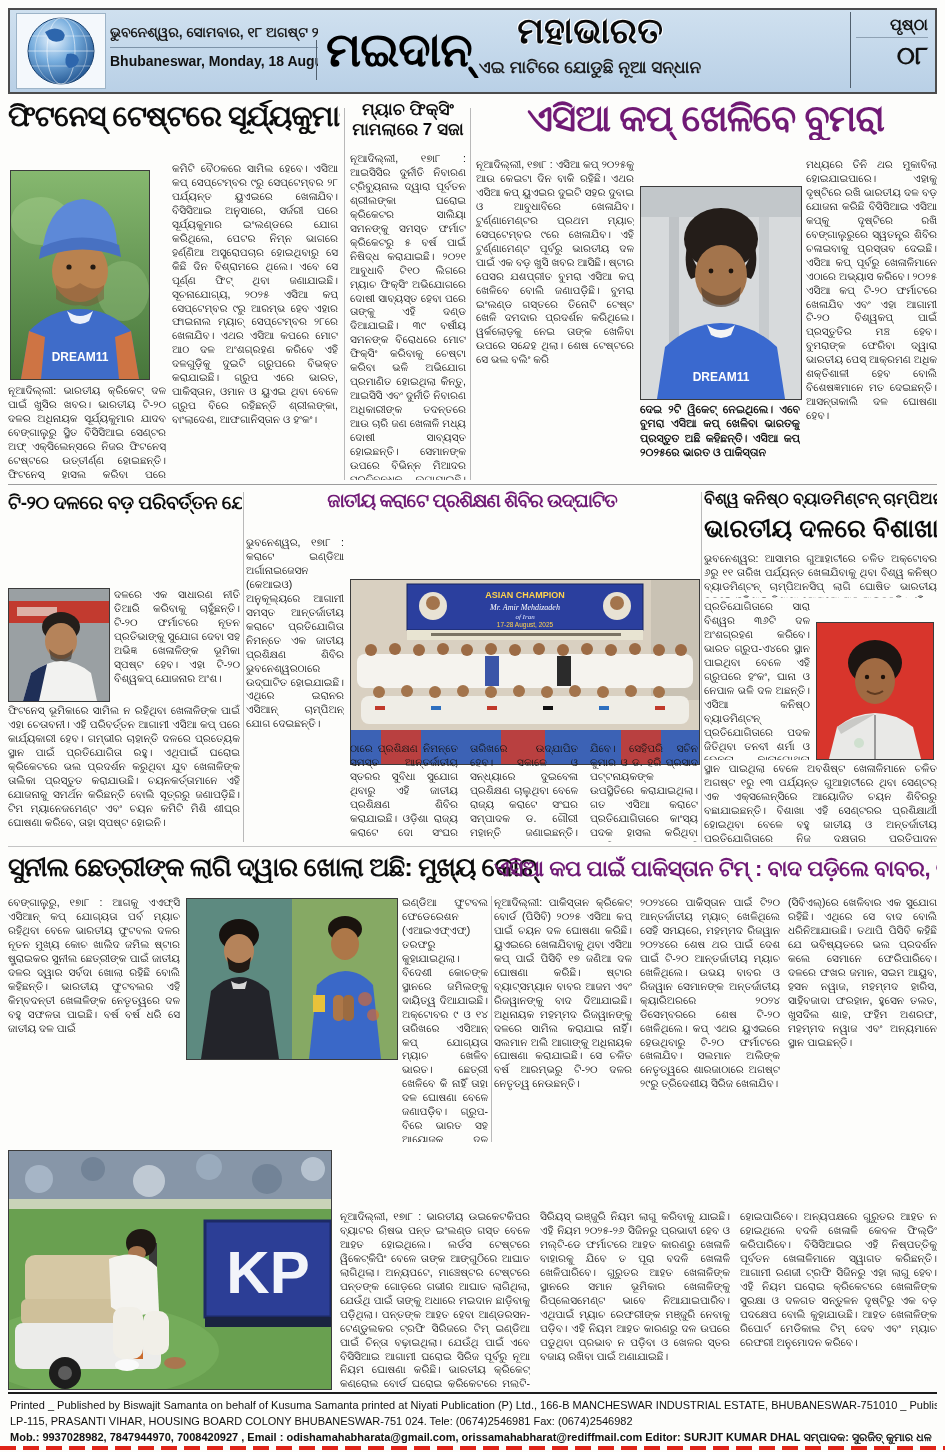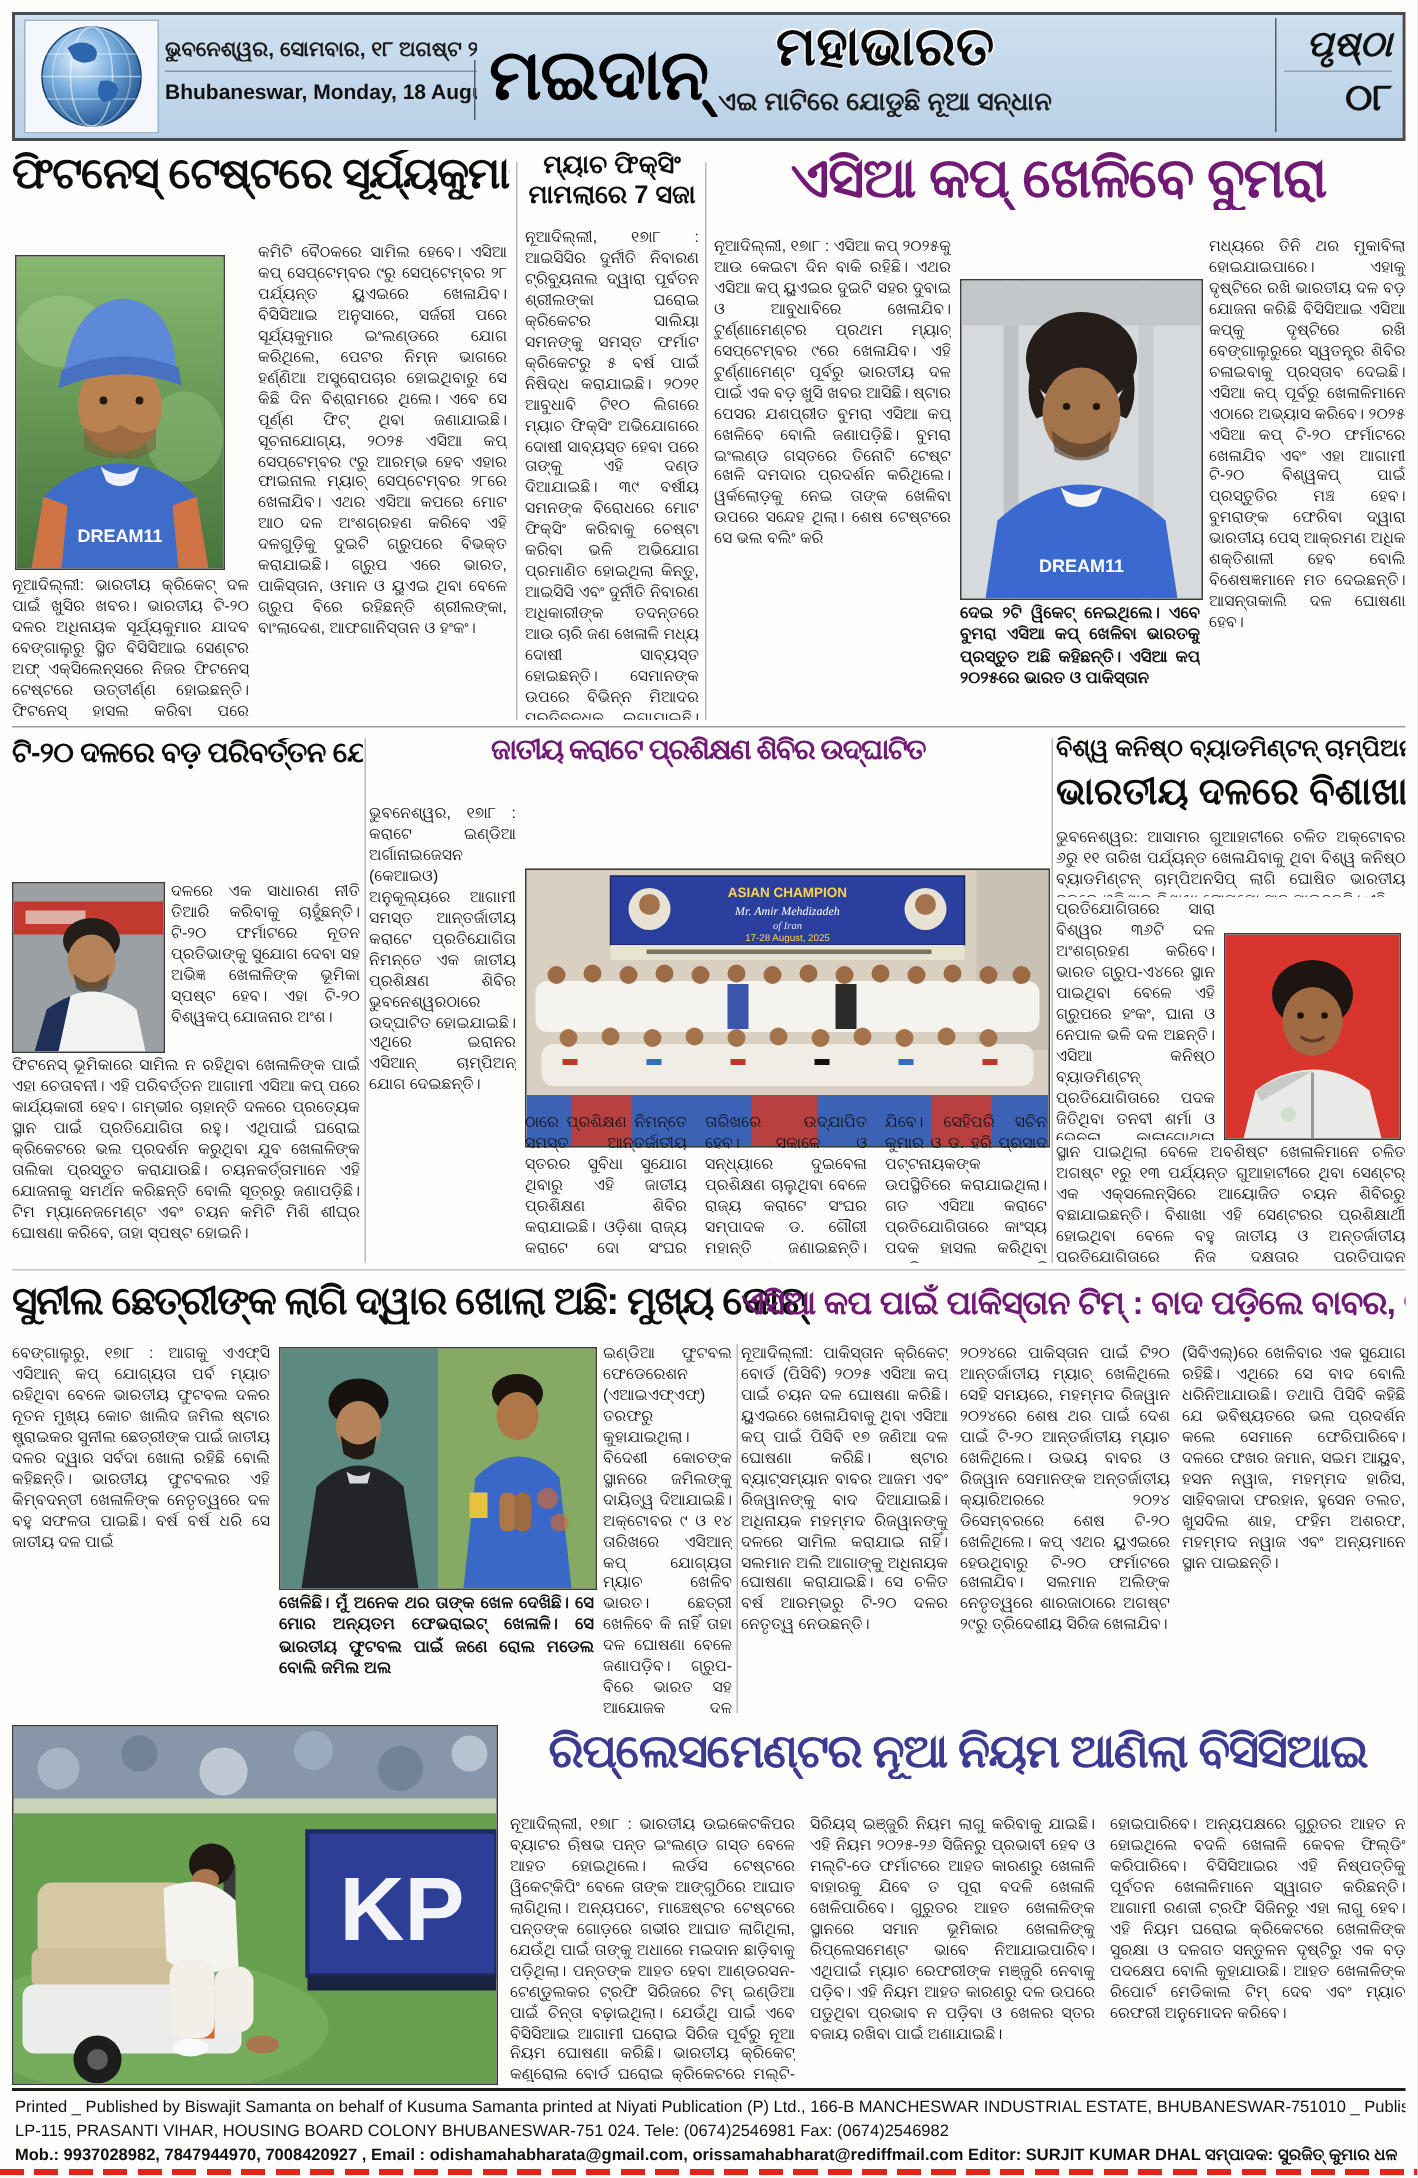--- a/index.html
+++ b/index.html
@@ -16,21 +16,21 @@
   .rule-h{background:#9c9c9c;height:1px;}
   .rule-h2{background:#1c1c1c;height:2px;}
   .rule-v{background:#b9b9b9;width:1px;}
   
   #header{background:linear-gradient(#cfe0ef,#b9d0e6);border:2px solid #4c4c4c;}
   .hdr-odia-date{font-size:14px;font-weight:bold;color:#1a1a1a;}
   .hdr-eng-date{font-size:14px;font-weight:bold;color:#111;}
   .maidan{font-size:47px;font-weight:900;color:#000;letter-spacing:-1px;}
   .masthead{font-size:36px;font-weight:900;color:#0a0a0a;text-shadow:1px 1px 0 #fff,-1px -1px 0 #fff;}
   .tagline{font-size:17px;font-weight:bold;color:#1d1d1d;}
-  .pgl{font-size:24px;font-weight:bold;color:#111;font-style:italic;}
+  .pgl{font-size:16px;font-weight:bold;color:#111;}
   .pgn{font-size:25px;font-weight:bold;color:#111;}
   .caption{font-size:11px;font-weight:bold;line-height:1.3;color:#111;text-align:justify;overflow:hidden;}
   .footer-line{font-size:11px;color:#111;line-height:1.45;white-space:nowrap;overflow:hidden;}
   .red-dashes{background:repeating-linear-gradient(90deg,#e02418 0 16px,transparent 16px 23px);}
 </style>
 </head>
 <body>
 
 <div id="page">
 
@@ -265,21 +265,20 @@
       <ellipse cx="158" cy="30" rx="17" ry="13" fill="#1a130e"></ellipse>
       <ellipse cx="158" cy="45" rx="14" ry="16" fill="#ad7748"></ellipse>
       <path d="M122 160 L130 86 Q144 72 158 72 Q174 72 186 86 L194 160 Z" fill="#3a68c8"></path>
       <circle cx="178" cy="100" r="7" fill="#d86a2f" opacity="0.65"></circle>
         <circle cx="186" cy="116" r="6" fill="#d86a2f" opacity="0.65"></circle>
       <rect x="146" y="96" width="11" height="26" rx="5" fill="#ad7748"></rect>
       <rect x="156" y="96" width="11" height="26" rx="5" fill="#9c6b40"></rect>
       <rect x="126" y="96" width="12" height="17" fill="#e8c23a"></rect>
     </svg>
   </div>
-  <div class="abs caption" style="left:186px;top:1062px;width:210px;height:78px;font-weight:bold;">ଖେଳିଛି। ମୁଁ ଅନେକ ଥର ତାଙ୍କ ଖେଳ ଦେଖିଛି। ସେ ମୋର ଅନ୍ୟତମ ଫେଭରାଇଟ୍ ଖେଳାଳି। ସେ ଭାରତୀୟ ଫୁଟବଲ ପାଇଁ ଜଣେ ରୋଲ ମଡେଲ ବୋଲି ଜମିଲ ଅଲ</div>
   <div class="abs body" style="left:402px;top:896px;width:86px;height:246px;">ଇଣ୍ଡିଆ ଫୁଟବଲ ଫେଡେରେଶନ (ଏଆଇଏଫ୍‌ଏଫ୍) ତରଫରୁ କୁହାଯାଇଥିଲା। ବିଦେଶୀ କୋଚଙ୍କ ସ୍ଥାନରେ ଜମିଲଙ୍କୁ ଦାୟିତ୍ୱ ଦିଆଯାଇଛି। ଅକ୍ଟୋବର ୯ ଓ ୧୪ ତାରିଖରେ ଏସିଆନ୍ କପ୍ ଯୋଗ୍ୟତା ମ୍ୟାଚ ଖେଳିବ ଭାରତ। ଛେତ୍ରୀ ଖେଳିବେ କି ନାହିଁ ତାହା ଦଳ ଘୋଷଣା ବେଳେ ଜଣାପଡ଼ିବ। ଗ୍ରୁପ-ବିରେ ଭାରତ ସହ ଆୟୋଜକ ଦଳ ରହିଛନ୍ତି।</div>
 
   <div class="abs rule-v" style="left:491px;top:896px;height:246px;"></div>
 
   <div class="abs hl-red center oneline" style="left:494px;top:856px;width:443px;font-size:22px;letter-spacing:-0.5px;">ଏସିଆ କପ ପାଇଁ ପାକିସ୍ତାନ ଟିମ୍ : ବାଦ ପଡ଼ିଲେ ବାବର, ରିଜୱାନ</div>
   <div class="abs body" style="left:494px;top:896px;width:138px;height:246px;">ନୂଆଦିଲ୍ଲୀ: ପାକିସ୍ତାନ କ୍ରିକେଟ୍ ବୋର୍ଡ (ପିସିବି) ୨୦୨୫ ଏସିଆ କପ୍ ପାଇଁ ଚୟନ ଦଳ ଘୋଷଣା କରିଛି। ୟୁଏଇରେ ଖେଳାଯିବାକୁ ଥିବା ଏସିଆ କପ୍ ପାଇଁ ପିସିବି ୧୭ ଜଣିଆ ଦଳ ଘୋଷଣା କରିଛି। ଷ୍ଟାର ବ୍ୟାଟ୍ସମ୍ୟାନ ବାବର ଆଜମ ଏବଂ ରିଜୱାନଙ୍କୁ ବାଦ ଦିଆଯାଇଛି। ଅଧିନାୟକ ମହମ୍ମଦ ରିଜୱାନଙ୍କୁ ଦଳରେ ସାମିଲ କରାଯାଇ ନାହିଁ। ସଲମାନ ଅଲି ଆଗାଙ୍କୁ ଅଧିନାୟକ ଘୋଷଣା କରାଯାଇଛି। ସେ ଚଳିତ ବର୍ଷ ଆରମ୍ଭରୁ ଟି-୨୦ ଦଳର ନେତୃତ୍ୱ ନେଉଛନ୍ତି।</div>
   <div class="abs body" style="left:640px;top:896px;width:140px;height:246px;">୨୦୨୪ରେ ପାକିସ୍ତାନ ପାଇଁ ଟି୨୦ ଆନ୍ତର୍ଜାତୀୟ ମ୍ୟାଚ୍ ଖେଳିଥିଲେ ସେହି ସମୟରେ, ମହମ୍ମଦ ରିଜୱାନ ୨୦୨୪ରେ ଶେଷ ଥର ପାଇଁ ଦେଶ ପାଇଁ ଟି-୨୦ ଆନ୍ତର୍ଜାତୀୟ ମ୍ୟାଚ ଖେଳିଥିଲେ। ଉଭୟ ବାବର ଓ ରିଜୱାନ ସେମାନଙ୍କ ଅନ୍ତର୍ଜାତୀୟ କ୍ୟାରିଅରରେ ୨୦୨୪ ଡିସେମ୍ବରରେ ଶେଷ ଟି-୨୦ ଖେଳିଥିଲେ। କପ୍ ଏଥର ୟୁଏଇରେ ହେଉଥିବାରୁ ଟି-୨୦ ଫର୍ମାଟରେ ଖେଳାଯିବ। ସଲମାନ ଅଲିଙ୍କ ନେତୃତ୍ୱରେ ଶାରଜାଠାରେ ଅଗଷ୍ଟ ୨୯ରୁ ତ୍ରିଦେଶୀୟ ସିରିଜ ଖେଳାଯିବ।</div>
   <div class="abs body" style="left:788px;top:896px;width:149px;height:246px;">(ସିବିଏଲ୍)ରେ ଖେଳିବାର ଏକ ସୁଯୋଗ ରହିଛି। ଏଥିରେ ସେ ବାଦ ବୋଲି ଧରିନିଆଯାଉଛି। ତଥାପି ପିସିବି କହିଛି ଯେ ଭବିଷ୍ୟତରେ ଭଲ ପ୍ରଦର୍ଶନ କଲେ ସେମାନେ ଫେରିପାରିବେ। ଦଳରେ ଫଖର ଜମାନ, ସଇମ ଆୟୁବ, ହସନ ନୱାଜ, ମହମ୍ମଦ ହାରିସ, ସାହିବଜାଦା ଫରହାନ, ହୁସେନ ତଲତ, ଖୁସଦିଲ ଶାହ, ଫହିମ ଅଶରଫ, ମହମ୍ମଦ ନୱାଜ ଏବଂ ଅନ୍ୟମାନେ ସ୍ଥାନ ପାଇଛନ୍ତି।</div>
 
   <div class="abs photo" style="left:8px;top:1150px;width:322px;height:238px;">
@@ -310,21 +309,20 @@
       <ellipse cx="128" cy="102" rx="9" ry="7" fill="#a9764f"></ellipse>
       <path d="M100 108 Q128 96 148 116 L150 160 Q120 170 102 156 Z" fill="#f4f3ef"></path>
       <path d="M124 104 q14 2 12 20 l-10 4 q-8 -12 -2 -24z" fill="#f4f3ef"></path>
       <rect x="104" y="156" width="30" height="52" rx="10" fill="#f1efe8"></rect>
       <rect x="134" y="160" width="26" height="44" rx="10" fill="#f1efe8"></rect>
       <ellipse cx="166" cy="212" rx="11" ry="6" fill="#a9764f"></ellipse>
       <ellipse cx="118" cy="214" rx="12" ry="6" fill="#fafafa"></ellipse>
     </svg>
   </div>
 
-  <div class="abs hl-navy center oneline" style="left:340px;top:1150px;width:597px;font-size:31px;letter-spacing:-1px;">ରିପ୍ଲେସମେଣ୍ଟର ନୂଆ ନିୟମ ଆଣିଲା ବିସିସିଆଇ</div>
   <div class="abs body" style="left:340px;top:1210px;width:190px;height:178px;">ନୂଆଦିଲ୍ଲୀ, ୧୭ା୮ : ଭାରତୀୟ ଉଇକେଟକିପର ବ୍ୟାଟର ଋିଷଭ ପନ୍ତ ଇଂଲଣ୍ଡ ଗସ୍ତ ବେଳେ ଆହତ ହୋଇଥିଲେ। ଲର୍ଡସ ଟେଷ୍ଟରେ ୱିକେଟ୍‌କିପିଂ ବେଳେ ତାଙ୍କ ଆଙ୍ଗୁଠିରେ ଆଘାତ ଲାଗିଥିଲା। ଅନ୍ୟପଟେ, ମାଞ୍ଚେଷ୍ଟର ଟେଷ୍ଟରେ ପନ୍ତଙ୍କ ଗୋଡ଼ରେ ଗଭୀର ଆଘାତ ଲାଗିଥିଲା, ଯେଉଁଥି ପାଇଁ ତାଙ୍କୁ ଅଧାରେ ମଇଦାନ ଛାଡ଼ିବାକୁ ପଡ଼ିଥିଲା। ପନ୍ତଙ୍କ ଆହତ ହେବା ଆଣ୍ଡରସନ-ଟେଣ୍ଡୁଲକର ଟ୍ରଫି ସିରିଜରେ ଟିମ୍ ଇଣ୍ଡିଆ ପାଇଁ ଚିନ୍ତା ବଢ଼ାଇଥିଲା। ଯେଉଁଥି ପାଇଁ ଏବେ ବିସିସିଆଇ ଆଗାମୀ ଘରୋଇ ସିରିଜ ପୂର୍ବରୁ ନୂଆ ନିୟମ ଘୋଷଣା କରିଛି। ଭାରତୀୟ କ୍ରିକେଟ୍ କଣ୍ଟ୍ରୋଲ ବୋର୍ଡ ଘରୋଇ କ୍ରିକେଟରେ ମଲ୍ଟି-ଡେ-ମ୍ୟାଚ୍ ପାଇଁ ଏକ ନୂଆ ନିୟମ ଆଣିଛି।</div>
   <div class="abs body" style="left:540px;top:1210px;width:190px;height:178px;">ସିରିୟସ୍ ଇଞ୍ଜୁରି ନିୟମ ଲାଗୁ କରିବାକୁ ଯାଇଛି। ଏହି ନିୟମ ୨୦୨୫-୨୬ ସିଜିନରୁ ପ୍ରଭାବୀ ହେବ ଓ ମଲ୍ଟି-ଡେ ଫର୍ମାଟରେ ଆହତ କାରଣରୁ ଖେଳାଳି ବାହାରକୁ ଯିବେ ତ ପୂରା ବଦଳି ଖେଳାଳି ଖେଳିପାରିବେ। ଗୁରୁତର ଆହତ ଖେଳାଳିଙ୍କ ସ୍ଥାନରେ ସମାନ ଭୂମିକାର ଖେଳାଳିଙ୍କୁ ରିପ୍ଲେସମେଣ୍ଟ ଭାବେ ନିଆଯାଇପାରିବ। ଏଥିପାଇଁ ମ୍ୟାଚ ରେଫରୀଙ୍କ ମଞ୍ଜୁରି ନେବାକୁ ପଡ଼ିବ। ଏହି ନିୟମ ଆହତ କାରଣରୁ ଦଳ ଉପରେ ପଡୁଥିବା ପ୍ରଭାବ ନ ପଡ଼ିବା ଓ ଖେଳର ସ୍ତର ବଜାୟ ରଖିବା ପାଇଁ ଅଣାଯାଇଛି।</div>
   <div class="abs body" style="left:740px;top:1210px;width:197px;height:178px;">ହୋଇପାରିବେ। ଅନ୍ୟପକ୍ଷରେ ଗୁରୁତର ଆହତ ନ ହୋଇଥିଲେ ବଦଳି ଖେଳାଳି କେବଳ ଫିଲ୍ଡିଂ କରିପାରିବେ। ବିସିସିଆଇର ଏହି ନିଷ୍ପତ୍ତିକୁ ପୂର୍ବତନ ଖେଳାଳିମାନେ ସ୍ୱାଗତ କରିଛନ୍ତି। ଆଗାମୀ ରଣଜୀ ଟ୍ରଫି ସିଜିନରୁ ଏହା ଲାଗୁ ହେବ। ଏହି ନିୟମ ଘରୋଇ କ୍ରିକେଟରେ ଖେଳାଳିଙ୍କ ସୁରକ୍ଷା ଓ ଦଳଗତ ସନ୍ତୁଳନ ଦୃଷ୍ଟିରୁ ଏକ ବଡ଼ ପଦକ୍ଷେପ ବୋଲି କୁହାଯାଉଛି। ଆହତ ଖେଳାଳିଙ୍କ ରିପୋର୍ଟ ମେଡିକାଲ ଟିମ୍ ଦେବ ଏବଂ ମ୍ୟାଚ ରେଫରୀ ଅନୁମୋଦନ କରିବେ।</div>
 
   <div class="abs rule-h2" style="left:8px;top:1392px;width:929px;"></div>
   <div class="abs" style="left:10px;top:1398px;width:927px;height:46px;">
     <div class="footer-line">Printed _ Published by Biswajit Samanta on behalf of Kusuma Samanta printed at Niyati Publication (P) Ltd., 166-B MANCHESWAR INDUSTRIAL ESTATE, BHUBANESWAR-751010 _ Published From</div>
     <div class="footer-line">LP-115, PRASANTI VIHAR, HOUSING BOARD COLONY BHUBANESWAR-751 024. Tele: (0674)2546981 Fax: (0674)2546982</div>
     <div class="footer-line" style="font-weight:bold;">Mob.: 9937028982, 7847944970, 7008420927 , Email : odishamahabharata@gmail.com, orissamahabharat@rediffmail.com Editor: SURJIT KUMAR DHAL ସମ୍ପାଦକ: ସୁରଜିତ୍ କୁମାର ଧଳ</div>
   </div>

